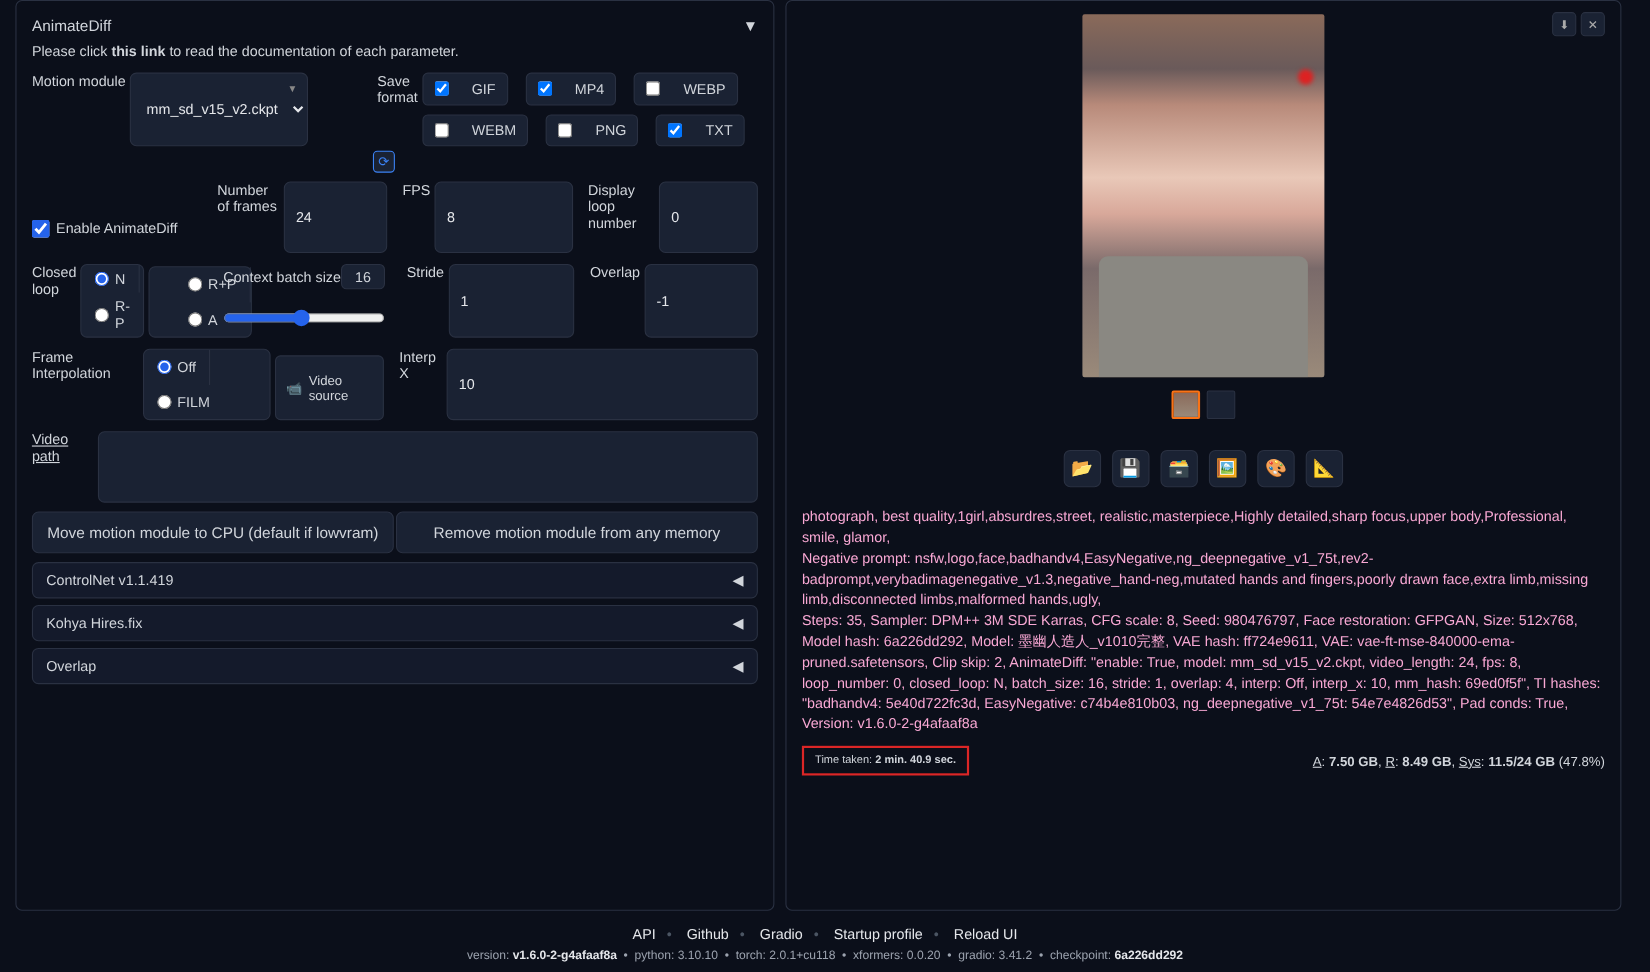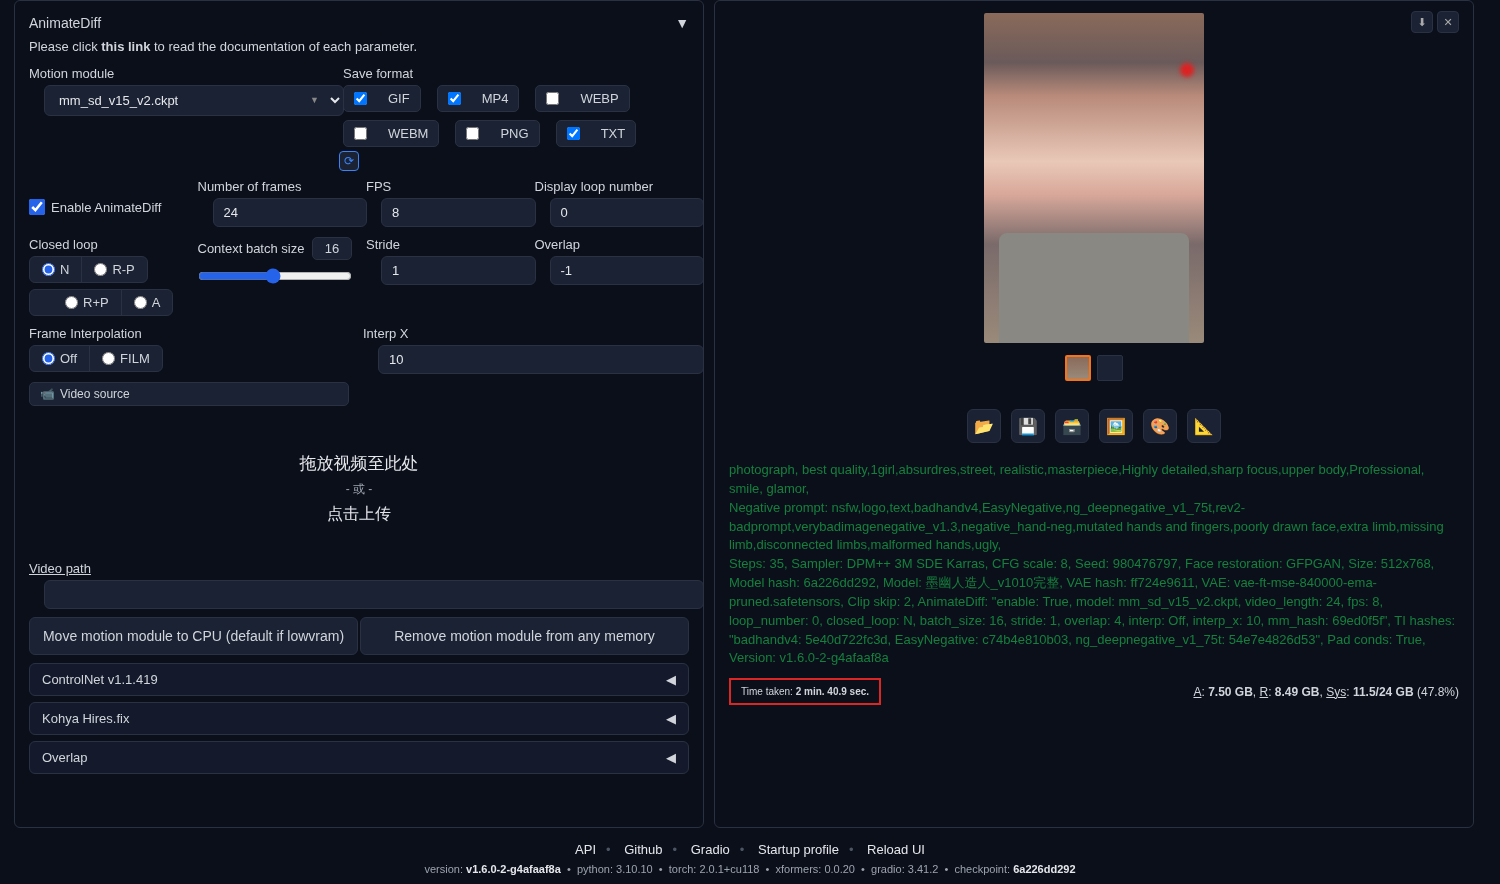--- a/index.html
+++ b/index.html
@@ -25,25 +25,25 @@
   }
   .left { width: 690px; overflow-y: auto; }
   .right { width: 760px; display: flex; flex-direction: column; }
   .panel-head {
     display: flex; justify-content: space-between; align-items: center;
     font-size: 14px; padding: 4px 0 8px;
   }
   .doclink { font-size: 13px; margin-bottom: 12px; }
   .doclink b { font-weight: 600; }
   .row { display: flex; gap: 14px; margin-bottom: 10px; }
-  .col { flex: 1; display: flex; flex-direction: column; gap: 4px; }
+  .col { flex: 1; display: flex; flex-direction: row; gap: 4px; }
   label, .lbl { font-size: 13px; color: #d1d5db; }
   select, input[type=text] {
     background: #1a2233; border: 1px solid #2a3142; color: #e5e7eb;
-    border-radius: 6px; padding: 6px 10px; font-size: 13px; width: 100%; margin-left: 15px;
+    border-radius: 6px; padding: 24px 10px; font-size: 13px; width: 100%;
   }
   .select { position: relative; }
   .select::after { content: "▼"; position: absolute; right: 10px; top: 10px; font-size: 9px; color: #888; pointer-events:none;}
   .refresh-icon {
     width: 20px; height: 20px; background: #1a2233; border: 1px solid #3b82f6;
     border-radius: 4px; display: inline-flex; align-items: center; justify-content: center;
     color: #3b82f6; font-size: 12px; cursor: pointer;
   }
   .chk { display: flex; align-items: center; gap: 6px; }
   .chk input[type=checkbox] {
@@ -72,21 +72,21 @@
   .preview-ctrl .pc { width:22px; height:22px; border:1px solid #2a3142; border-radius:4px; background:#1a2233; display:flex;align-items:center;justify-content:center; font-size:11px; cursor:pointer; color:#aaa;}
   .preview-img { width: 220px; height: 330px; background: linear-gradient(180deg, #8a6a5a 0%, #6a5a5a 15%, #b88a7a 25%, #e9c8b8 45%, #d8a89a 55%, #7a6a6a 70%, #9a8a7a 100%); border-radius:2px; margin-top:2px; position:relative; overflow:hidden;}
   .preview-img::before{ content:""; position:absolute; right:10px; top:50px; width:14px; height:14px; background:#d22; border-radius:50%; filter:blur(2px);}
   .grey-coat{ position:absolute; bottom:0; left:15px; right:15px; height:110px; background:#8a8882; border-radius:8px 8px 0 0;}
   .thumbs { display:flex; gap:6px; margin-top:12px;}
   .thumb { width:26px; height:26px; border-radius:2px;}
   .thumb.active { border:2px solid #f97316;}
   .thumb.placeholder { border:1px solid #2a3142; background:#1a2233;}
   .iconbar { display:flex; gap:10px; justify-content:center; margin:28px 0 18px;}
   .iconbtn { width:34px; height:34px; background:#1a2233; border:1px solid #2a3142; border-radius:6px; display:flex; align-items:center; justify-content:center; font-size:16px; cursor:pointer;}
-  .metadata { font-size: 13px; line-height: 1.45; color: #15803d; }
+  .metadata { font-size: 13px; line-height: 1.45; color: #f9a8d4; }
   .time-row { display:flex; justify-content:space-between; align-items:center; margin-top:10px;}
   .time-box { border: 2px solid #dc2626; padding: 6px 10px; font-size:10px;}
   .time-box b { font-weight:600;}
   .mem { font-size:12px;}
   .mem .k{text-decoration:underline; cursor:help;}
   .mem b{font-weight:600;}
   .footer { text-align:center; padding: 14px 0; font-size: 13px; }
   .footer a { color:#e5e7eb; text-decoration:none; font-weight:500;}
   .footer .sep { margin: 0 10px; color:#4b5563;}
   .footer .meta { font-size:11px; color:#9ca3af; margin-top:6px;}
@@ -221,25 +221,20 @@
             </label>
         </div>
         <span class="video-src-btn" style="margin-top:6px;">📹 <span>Video source</span></span>
       </div>
       <div class="col">
         <label>Interp X</label>
         <input type="text" value="10" style="">
       </div>
     </div>
 
-    <div class="drop">
-      <div class="t1">拖放视频至此处</div>
-      <div class="t2">- 或 -</div>
-      <div class="t3">点击上传</div>
-    </div>
 
     <div class="col" style="margin-bottom:8px;text-decoration:underline;">
       <label>Video path</label>
       <input type="text" value="" style="">
     </div>
 
     <div class="btnrow">
       <div class="bigbtn">Move motion module to CPU (default if lowvram)</div>
       <div class="bigbtn">Remove motion module from any memory</div>
     </div>
@@ -276,21 +271,21 @@
     <div class="iconbar">
       <div class="iconbtn">📂</div>
       <div class="iconbtn">💾</div>
       <div class="iconbtn">🗃️</div>
       <div class="iconbtn">🖼️</div>
       <div class="iconbtn">🎨</div>
       <div class="iconbtn">📐</div>
     </div>
     <div class="metadata">
       <div>photograph, best quality,1girl,absurdres,street, realistic,masterpiece,Highly detailed,sharp focus,upper body,Professional, smile, glamor,</div>
-      <div>Negative prompt: nsfw,logo,text,badhandv4,EasyNegative,ng_deepnegative_v1_75t,rev2-badprompt,verybadimagenegative_v1.3,negative_hand-neg,mutated hands and fingers,poorly drawn face,extra limb,missing limb,disconnected limbs,malformed hands,ugly,</div>
+      <div>Negative prompt: nsfw,logo,face,badhandv4,EasyNegative,ng_deepnegative_v1_75t,rev2-badprompt,verybadimagenegative_v1.3,negative_hand-neg,mutated hands and fingers,poorly drawn face,extra limb,missing limb,disconnected limbs,malformed hands,ugly,</div>
       <div>Steps: 35, Sampler: DPM++ 3M SDE Karras, CFG scale: 8, Seed: 980476797, Face restoration: GFPGAN, Size: 512x768, Model hash: 6a226dd292, Model: 墨幽人造人_v1010完整, VAE hash: ff724e9611, VAE: vae-ft-mse-840000-ema-pruned.safetensors, Clip skip: 2, AnimateDiff: "enable: True, model: mm_sd_v15_v2.ckpt, video_length: 24, fps: 8, loop_number: 0, closed_loop: N, batch_size: 16, stride: 1, overlap: 4, interp: Off, interp_x: 10, mm_hash: 69ed0f5f", TI hashes: "badhandv4: 5e40d722fc3d, EasyNegative: c74b4e810b03, ng_deepnegative_v1_75t: 54e7e4826d53", Pad conds: True, Version: v1.6.0-2-g4afaaf8a</div>
     </div>
     <div class="time-row">
       <div class="time-box"><span>Time taken: </span><b>2 min. 40.9 sec.</b></div>
       <div class="mem">
         <span class="k">A</span>: <b>7.50 GB</b>, <span class="k">R</span>: <b>8.49 GB</b>, <span class="k">Sys</span>: <b>11.5/24 GB</b> <span>(47.8%)</span>
       </div>
     </div>
   </div>
 </div>

